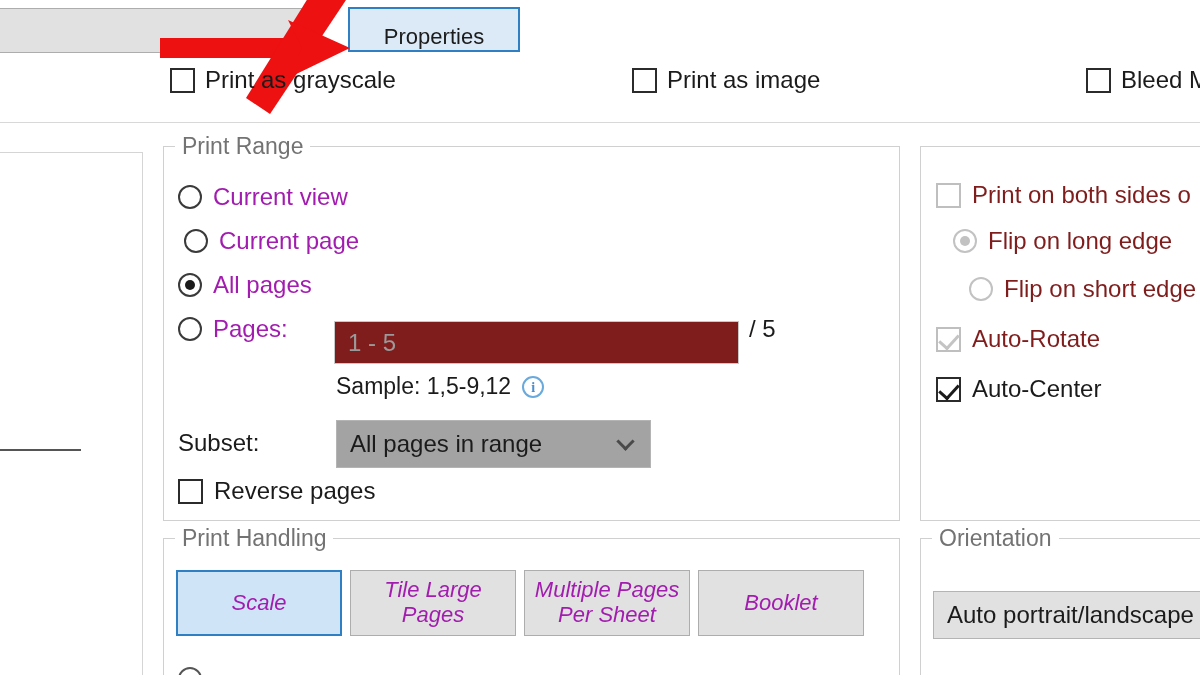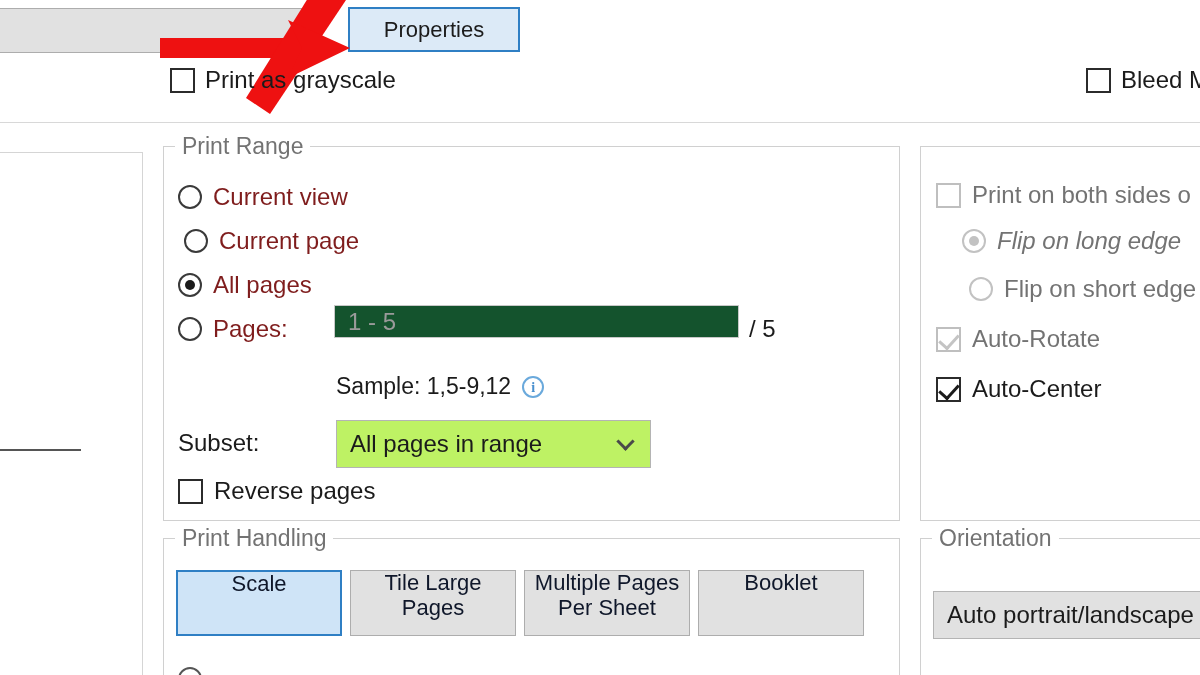--- a/index.html
+++ b/index.html
@@ -14,21 +14,21 @@
   
   .printer-combo {
     position: absolute; left: -4px; top: 8px; width: 307px; height: 45px;
     background: #e1e1e1; border: 1px solid #adadad;
   }
 
   
   .properties-btn {
     position: absolute; left: 348px; top: 7px; width: 172px; height: 45px;
     background: #dceaf7; border: 2px solid #2f7fc4;
-    display: flex; align-items: center; justify-content: center;
+    display: flex; align-items: flex-end; justify-content: center;
     font-size: 22px; color: #1c1c1c; cursor: pointer;
   }
 
   
   .arrow-annotation {
     position: absolute; left: 150px; top: -14px; width: 230px; height: 130px;
     pointer-events: none;
   }
 
   
@@ -86,30 +86,30 @@
   }
 
   .g-print-range { left: 163px; top: 146px; width: 737px; height: 375px; }
   .g-print-handling { left: 163px; top: 538px; width: 737px; height: 160px; }
   .g-duplex { left: 920px; top: 146px; width: 330px; height: 375px; }
   .g-orientation { left: 920px; top: 538px; width: 330px; height: 160px; }
 
   
   .radio-line {
     position: absolute; display: flex; align-items: center; gap: 11px;
-    font-size: 24px; color: #7f1d1d; white-space: nowrap;
+    font-size: 24px; color: #a21caf; white-space: nowrap;
   }
   .rl-current-view { left: 14px; top: 36px; }
   .rl-current-page { left: 20px; top: 80px; }
   .rl-all-pages    { left: 14px; top: 124px; }
   .rl-pages        { left: 14px; top: 168px; }
 
   .pages-input {
-    position: absolute; left: 170px; top: 158px; width: 405px; height: 33px;
-    border: 1px solid #c8c8c8; background: #14532d;
+    position: absolute; left: 170px; top: 174px; width: 405px; height: 43px;
+    border: 1px solid #c8c8c8; background: #7f1d1d;
     display: flex; align-items: center; padding-left: 13px;
     font-size: 24px; color: #9a9a9a;
   }
   .pages-total {
     position: absolute; left: 585px; top: 168px;
     font-size: 24px; color: #1b1b1b;
   }
   .sample-line {
     position: absolute; left: 172px; top: 226px;
     display: flex; align-items: center; gap: 11px;
@@ -121,58 +121,58 @@
     font-size: 14px; font-weight: bold; line-height: 19px;
     text-align: center; font-family: "Liberation Serif", serif;
     flex: 0 0 auto;
   }
   .subset-label {
     position: absolute; left: 14px; top: 282px;
     font-size: 24px; color: #1b1b1b;
   }
   .subset-select {
     position: absolute; left: 172px; top: 273px; width: 315px; height: 48px;
-    background: #bef264; border: 1px solid #b4b4b4;
+    background: #a3a3a3; border: 1px solid #b4b4b4;
     display: flex; align-items: center; font-size: 24px; color: #1b1b1b;
     padding-left: 13px; cursor: pointer;
   }
   .chev {
     position: absolute; right: 18px; top: 50%; margin-top: -5px;
     width: 13px; height: 13px; border: solid #4a4a4a;
     border-width: 0 3px 3px 0; transform: translateY(-30%) rotate(45deg);
   }
   .reverse-line {
     position: absolute; left: 14px; top: 330px;
     display: flex; align-items: center; gap: 11px;
     font-size: 24px; color: #1b1b1b;
   }
 
   
   .handling-buttons { position: absolute; left: 12px; top: 31px; display: flex; gap: 8px; }
   .hbtn {
     width: 166px; height: 66px; background: #e1e1e1; border: 1px solid #adadad;
-    display: flex; align-items: flex-start; justify-content: center; text-align: center;
-    font-size: 22px; color: #0f172a; line-height: 1.12; cursor: pointer;
+    display: flex; align-items: center; justify-content: center; text-align: center;
+    font-size: 22px; color: #a21caf; line-height: 1.12; cursor: pointer; font-style: italic;
   }
   .hbtn.active { background: #cfe4f7; border: 2px solid #2f7fc4; }
   .handling-radio-stub {
     position: absolute; left: 14px; top: 128px;
     width: 24px; height: 24px; border: 2px solid #555; border-radius: 50%;
     background: #fff;
   }
 
   
   .dx-line {
     position: absolute; display: flex; align-items: center; gap: 11px;
     font-size: 24px; white-space: nowrap;
   }
-  .dx-dim { color: #737373; }
+  .dx-dim { color: #7f1d1d; }
   .dx-on  { color: #1b1b1b; }
   .dx-both   { left: 15px;  top: 34px; }
-  .dx-long   { left: 41px;  top: 80px; font-style: italic; }
+  .dx-long   { left: 32px;  top: 80px; }
   .dx-short  { left: 48px;  top: 128px; }
   .dx-rotate { left: 15px;  top: 178px; }
   .dx-center { left: 15px;  top: 228px; }
 
   
   .orient-select {
     position: absolute; left: 12px; top: 52px; width: 330px; height: 48px;
     background: #e1e1e1; border: 1px solid #b4b4b4;
     display: flex; align-items: center; padding-left: 13px;
     font-size: 24px; color: #1b1b1b; white-space: nowrap; overflow: hidden;
@@ -193,20 +193,24 @@
   <svg class="arrow-annotation" viewBox="0 0 230 130">
     <path d="M10 52 L150 52 L150 40 L196 62 L150 84 L150 72 L10 72 Z" fill="#ee1111"></path>
     <path d="M168 -4 L196 14 L120 128 L96 112 Z" fill="#ee1111"></path>
     <path d="M138 34 L200 62 L138 92 L152 62 Z" fill="#ee1111"></path>
   </svg>
 
   <div class="top-row">
     <div class="cb-item cb-grayscale">
       <span class="box"></span>
       <span>Print as grayscale</span>
+    </div>
+    <div class="cb-item cb-image">
+      <span class="box"></span>
+      <span>Print as image</span>
     </div>
     <div class="cb-item cb-bleed">
       <span class="box"></span>
       <span>Bleed Ma</span>
     </div>
   </div>
 
   <div class="hsep"></div>
 
   <div class="preview-outer">

